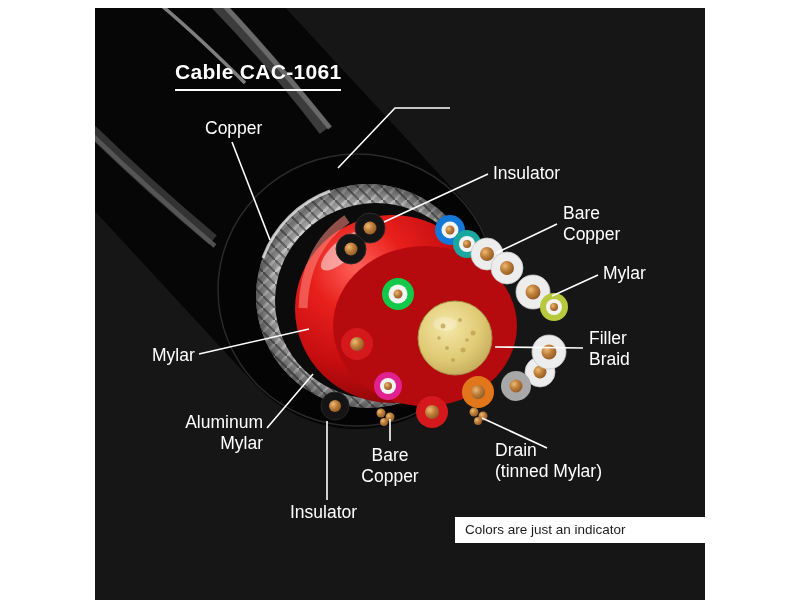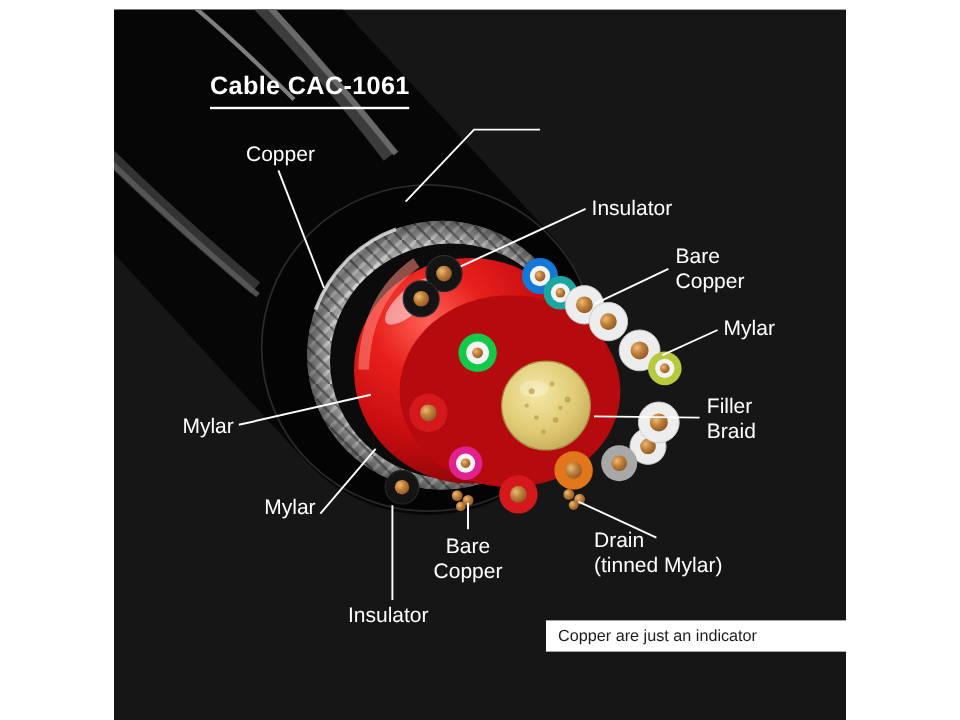--- a/index.html
+++ b/index.html
@@ -240,19 +240,20 @@
   </div>
 
   <div class="lbl two" id="lbl-bare-bottom">
     <div>Bare</div>
     <div>Copper</div>
   </div>
 
   <div class="lbl" id="lbl-insulator-bottom">Insulator</div>
 
   <div class="lbl two" id="lbl-aluminum">
+    <div>Aluminum</div>
     <div>Mylar</div>
   </div>
 
   <div class="lbl" id="lbl-mylar-left">Mylar</div>
 
-  <div class="note">Copper are just an indicator</div>
+  <div class="note">Colors are just an indicator</div>
 </div>
 
 </body></html>

